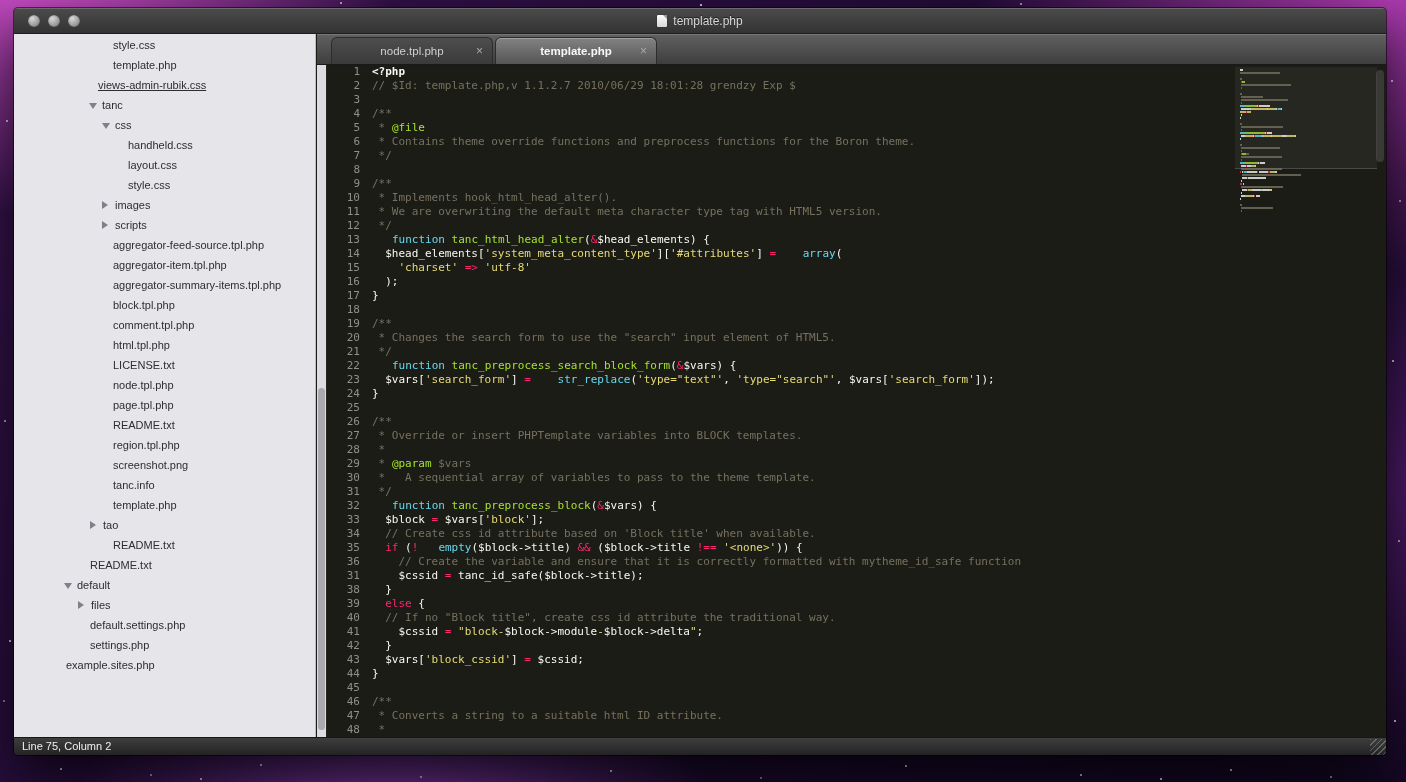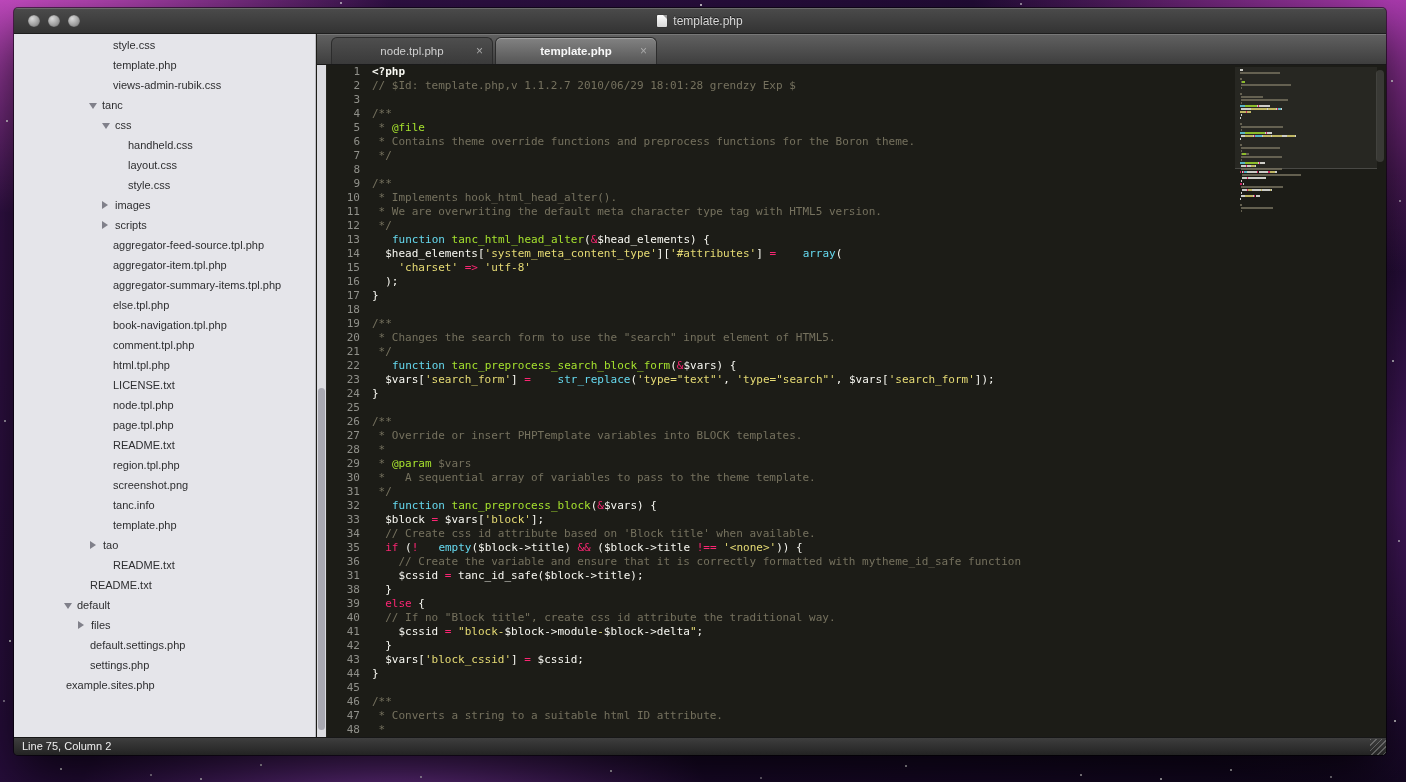--- a/index.html
+++ b/index.html
@@ -134,21 +134,21 @@
 
     <div class="sidebar">
       <div id="file-tree">
           <div class="tree-row">
             <span class="tree-label" style="left: 99px;">style.css</span>
           </div>
           <div class="tree-row">
             <span class="tree-label" style="left: 99px;">template.php</span>
           </div>
           <div class="tree-row">
-            <span class="tree-label" style="left: 99px;">views-admin-rubik.css</span>
+            <span class="tree-label" style="left: 84px; text-decoration: underline;">views-admin-rubik.css</span>
           </div>
           <div class="tree-row">
             <span class="tri down" style="left: 75px;"></span>
             <span class="tree-label" style="left: 88px;">tanc</span>
           </div>
           <div class="tree-row">
             <span class="tri down" style="left: 88px;"></span>
             <span class="tree-label" style="left: 101px;">css</span>
           </div>
           <div class="tree-row">
@@ -171,24 +171,21 @@
           <div class="tree-row">
             <span class="tree-label" style="left: 99px;">aggregator-feed-source.tpl.php</span>
           </div>
           <div class="tree-row">
             <span class="tree-label" style="left: 99px;">aggregator-item.tpl.php</span>
           </div>
           <div class="tree-row">
             <span class="tree-label" style="left: 99px;">aggregator-summary-items.tpl.php</span>
           </div>
           <div class="tree-row">
-            <span class="tree-label" style="left: 99px;">else.tpl.php</span>
-          </div>
-          <div class="tree-row">
-            <span class="tree-label" style="left: 99px;">book-navigation.tpl.php</span>
+            <span class="tree-label" style="left: 99px;">block.tpl.php</span>
           </div>
           <div class="tree-row">
             <span class="tree-label" style="left: 99px;">comment.tpl.php</span>
           </div>
           <div class="tree-row">
             <span class="tree-label" style="left: 99px;">html.tpl.php</span>
           </div>
           <div class="tree-row">
             <span class="tree-label" style="left: 99px;">LICENSE.txt</span>
           </div>

